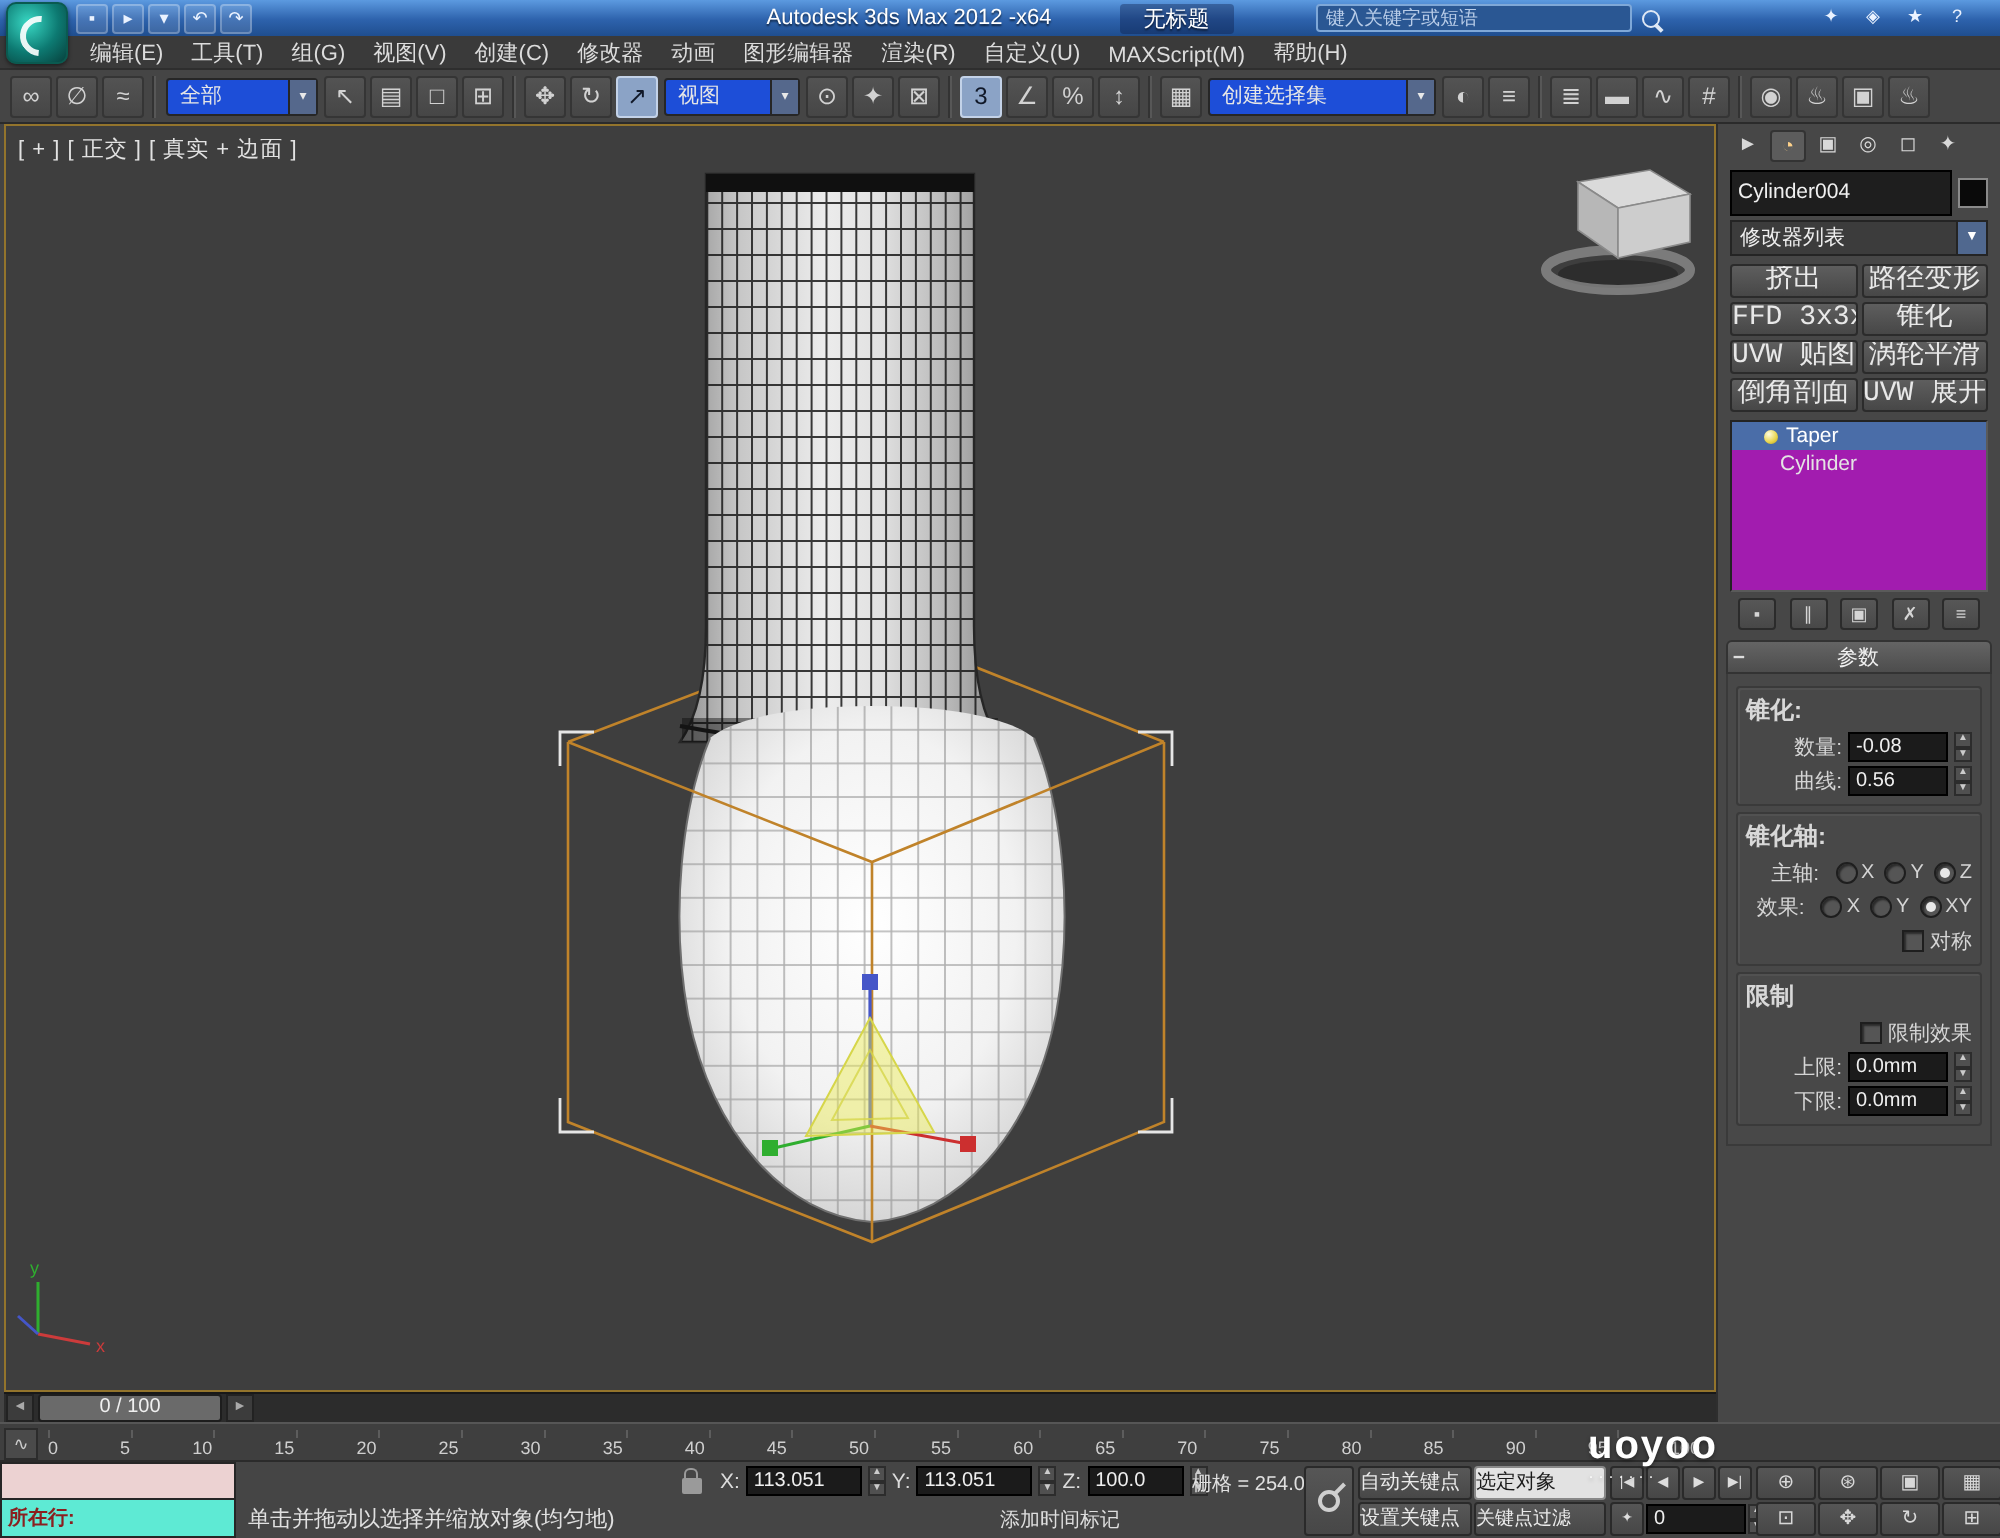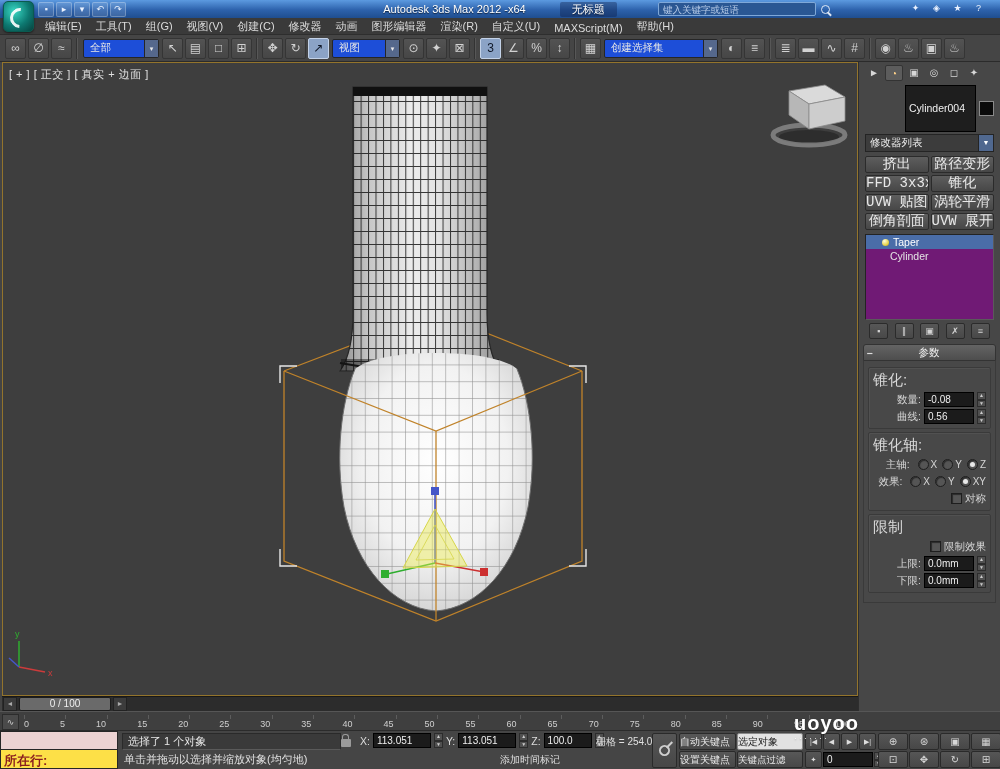--- a/index.html
+++ b/index.html
@@ -58,22 +58,22 @@
   
   .trackbar{position:absolute;left:0;top:711px;width:1000px;height:20px;background:#3f3f3f;border-top:1px solid #565656;border-bottom:1px solid #2b2b2b;box-sizing:border-box;}
   .tbico{position:absolute;left:2px;top:2px;width:15px;height:14px;line-height:14px;text-align:center;font-size:9px;color:#ccc;background:#4a4a4a;border:1px solid #2c2c2c;}
   .ticks{position:absolute;left:24px;top:3px;width:826px;height:14px;display:flex;justify-content:space-between;
     background:repeating-linear-gradient(90deg,#5d5d5d 0 1px,transparent 1px 41.3px);background-size:100% 4px;background-repeat:no-repeat;}
   .tick{font-size:9px;color:#cfcfcf;padding-top:4px;}
 
   
   .statusbar{position:absolute;left:0;top:731px;width:1000px;height:38px;background:#454545;}
   .listener-top{position:absolute;left:0;top:0;width:118px;height:19px;background:#ecd2d2;border:1px solid #262626;box-sizing:border-box;}
-  .listener-bot{position:absolute;left:0;top:18px;width:118px;height:20px;background:#fde047;border:1px solid #262626;box-sizing:border-box;
-    font-size:13px;color:#8b1f1f;font-weight:bold;padding:2px 0 0 3px;}
+  .listener-bot{position:absolute;left:0;top:18px;width:118px;height:20px;background:#5eead4;border:1px solid #262626;box-sizing:border-box;
+    font-size:10px;color:#8b1f1f;font-weight:bold;padding:2px 0 0 3px;}
   .statusfield{position:absolute;left:122px;top:2px;width:212px;height:15px;background:#3a3a3a;border:1px solid #2a2a2a;border-bottom-color:#5a5a5a;
     font-size:11px;color:#e8e8e8;line-height:15px;padding-left:5px;}
   .promptline{position:absolute;left:124px;top:21px;font-size:11px;color:#e0e0e0;white-space:nowrap;}
   .lockico{position:absolute;left:341px;top:8px;width:10px;height:8px;background:#9a9a9a;border-radius:1px;}
   .lockico::before{content:"";position:absolute;top:-5px;left:1px;width:5px;height:5px;border:1.5px solid #9a9a9a;border-bottom:none;border-radius:3px 3px 0 0;}
   .coords{position:absolute;left:360px;top:2px;display:flex;align-items:center;gap:3px;}
   .clab{font-size:10.5px;color:#dcdcdc;}
   .nfield{height:13px;background:#1b1b1b;border:1px solid #000;color:#efefef;font-size:10px;line-height:13px;padding:0 3px;white-space:nowrap;}
   .w52{width:50px;} .w40{width:40px;} .w44{width:42px;}
   .spin{display:inline-flex;flex-direction:column;width:9px;height:15px;flex:none;}
@@ -100,43 +100,43 @@
   .nv1{top:2px;} .nv2{top:20px;}
   .navbtn{width:28px;height:15px;line-height:15px;text-align:center;font-size:10px;color:#d8d8d8;
     background:linear-gradient(#565656,#474747);border:1px solid #2a2a2a;border-radius:2px;flex:none;}
 
   
   .cpanel{position:absolute;left:858px;top:62px;width:142px;height:649px;background:#474747;border-left:1px solid #2e2e2e;box-sizing:border-box;}
   .ptabs{display:flex;gap:2px;padding:3px 5px 2px 6px;}
   .ptab{width:18px;height:16px;line-height:16px;text-align:center;font-size:10px;color:#d8d8d8;border-radius:2px;}
   .ptab.active{background:#5c5c5c;border:1px solid #333;box-sizing:border-box;color:#ffd28a;}
   .namerow{display:flex;align-items:center;gap:3px;margin:2px 6px;}
-  .namefield{flex:1;height:13px;background:#1e1e1e;border:1px solid #000;font-size:10.5px;color:#f0f0f0;line-height:13px;padding:16px 3px;margin-left:40px;}
+  .namefield{flex:1;height:13px;background:#1e1e1e;border:1px solid #000;font-size:10.5px;color:#f0f0f0;line-height:13px;padding:4px 3px;}
   .swatch{width:13px;height:13px;background:#0a0a0a;border:1px solid #8a8a8a;flex:none;}
   .modlist{display:flex;align-items:center;height:16px;margin:2px 6px;background:#3c3c3c;border:1px solid #242424;}
   .mllabel{flex:1;font-size:10.5px;color:#eee;padding-left:4px;}
   .mlarrow{width:14px;height:16px;line-height:16px;text-align:center;font-size:7px;color:#fff;background:#50688f;border-left:1px solid #242424;}
   .modgrid{display:grid;grid-template-columns:1fr 1fr;gap:2px;margin:4px 6px;}
   .modbtn{height:15px;line-height:15px;text-align:center;font-size:14px;color:#e8e8e8;
     background:linear-gradient(#5e5e5e,#474747);border:1px solid #2b2b2b;border-radius:2px;white-space:nowrap;overflow:hidden;font-family:Liberation Mono, monospace;}
-  .stack{margin:3px 6px;height:84px;background:#701a75;border:1px solid #232323;border-bottom-color:#5a5a5a;border-right-color:#5a5a5a;overflow:hidden;}
+  .stack{margin:3px 6px;height:84px;background:#a21caf;border:1px solid #232323;border-bottom-color:#5a5a5a;border-right-color:#5a5a5a;overflow:hidden;}
   .stkrow{height:14px;display:flex;align-items:center;gap:4px;font-size:10.5px;color:#e4e4e4;}
   .stkrow.sel{background:#4a6da8;color:#fff;}
   .bulb{width:7px;height:7px;border-radius:50%;background:radial-gradient(circle at 35% 30%,#fffde0,#e8d44a 60%,#b09a20);flex:none;}
   .stools{display:flex;justify-content:space-between;margin:3px 10px;}
   .stool{width:17px;height:14px;line-height:14px;text-align:center;font-size:9px;color:#d5d5d5;
     background:linear-gradient(#575757,#484848);border:1px solid #2b2b2b;border-radius:2px;}
   .rollout{margin:5px 4px 0 4px;}
   .rhead{height:15px;background:linear-gradient(#646464,#4d4d4d);border:1px solid #333;border-radius:3px 3px 0 0;
     display:flex;align-items:center;font-size:10.5px;color:#f0f0f0;}
   .rminus{width:11px;text-align:center;color:#ddd;font-weight:bold;}
   .rtitle{flex:1;text-align:center;padding-right:12px;}
   .rbody{border:1px solid #3a3a3a;border-top:none;background:#484848;padding:3px 3px 6px 3px;}
   .pgroup{border:1px solid #3a3a3a;box-shadow:inset 1px 1px 0 rgba(255,255,255,.05);border-radius:2px;margin:3px 1px;padding:1px 4px 3px 4px;}
-  .pgtitle{font-size:15px;color:#d8d8d8;padding:2px 0 1px 0;}
+  .pgtitle{font-size:12px;color:#d8d8d8;padding:2px 0 1px 0;font-weight:bold;}
   .prow{display:flex;align-items:center;justify-content:flex-end;gap:3px;height:17px;}
   .plab{font-size:10.5px;color:#d5d5d5;}
   .ropt{display:flex;align-items:center;gap:2px;margin-left:5px;}
   .radio{width:9px;height:9px;border-radius:50%;background:#555;border:1px solid #1e1e1e;box-shadow:inset 1px 1px 1px rgba(0,0,0,.5);position:relative;}
   .radio.sel::after{content:"";position:absolute;left:2px;top:2px;width:5px;height:5px;border-radius:50%;background:#e8e8e8;}
   .rlab{font-size:10px;color:#d5d5d5;}
   .cbox{width:9px;height:9px;background:#555;border:1px solid #1e1e1e;box-shadow:inset 1px 1px 1px rgba(0,0,0,.5);flex:none;}
 
   .watermark{position:absolute;left:762px;top:712px;z-index:50;color:#fff;font-size:20px;font-weight:bold;letter-spacing:1px;text-shadow:0 1px 2px rgba(0,0,0,.4);margin-left:32px;}
   .watermark .dots{font-size:9px;letter-spacing:2px;margin-top:-2px;color:rgba(255,255,255,.85);font-weight:normal;}
@@ -349,21 +349,20 @@
         <span class="tick">85</span>
         <span class="tick">90</span>
         <span class="tick">95</span>
         <span class="tick">100</span>
       </div>
   </div>
 
   <div class="statusbar">
     <div class="listener-top"></div>
     <div class="listener-bot">所在行:</div>
-    <div class="statusfield">选择了 1 个对象</div>
     <div class="promptline">单击并拖动以选择并缩放对象(均匀地)</div>
     <span class="lockico"></span>
     <div class="coords">
       <span class="clab">X:</span>
       <span class="nfield w52">113.051</span>
       <span class="spin"></span>
       <span class="clab">Y:</span>
       <span class="nfield w52">113.051</span>
       <span class="spin"></span>
       <span class="clab">Z:</span>

